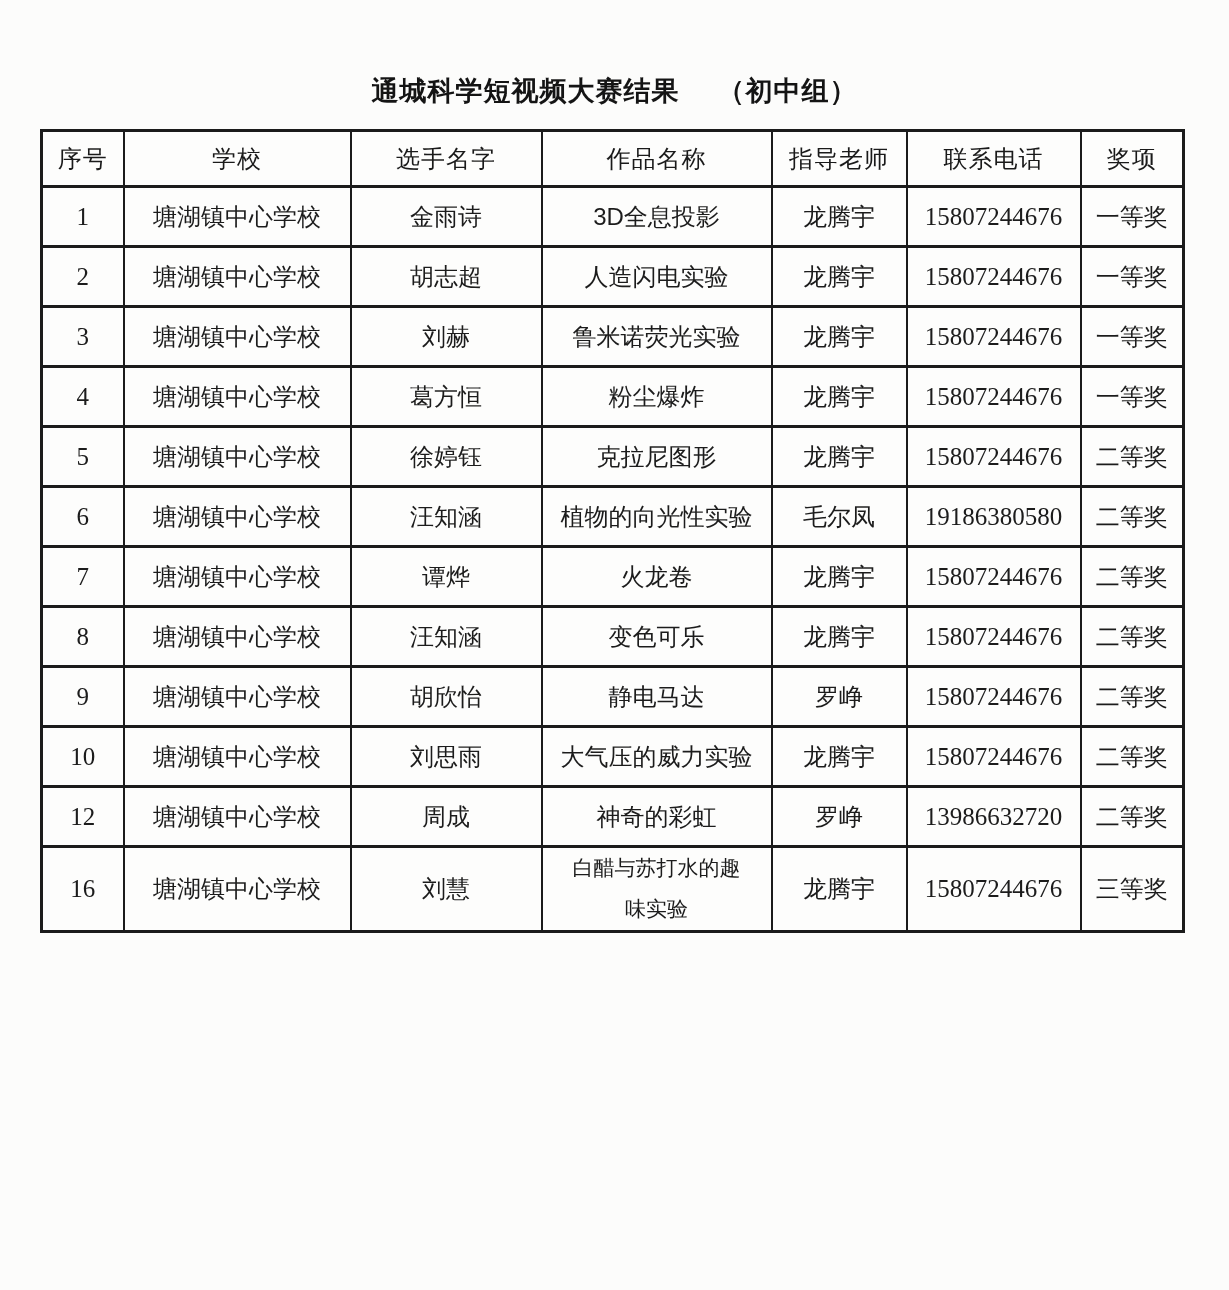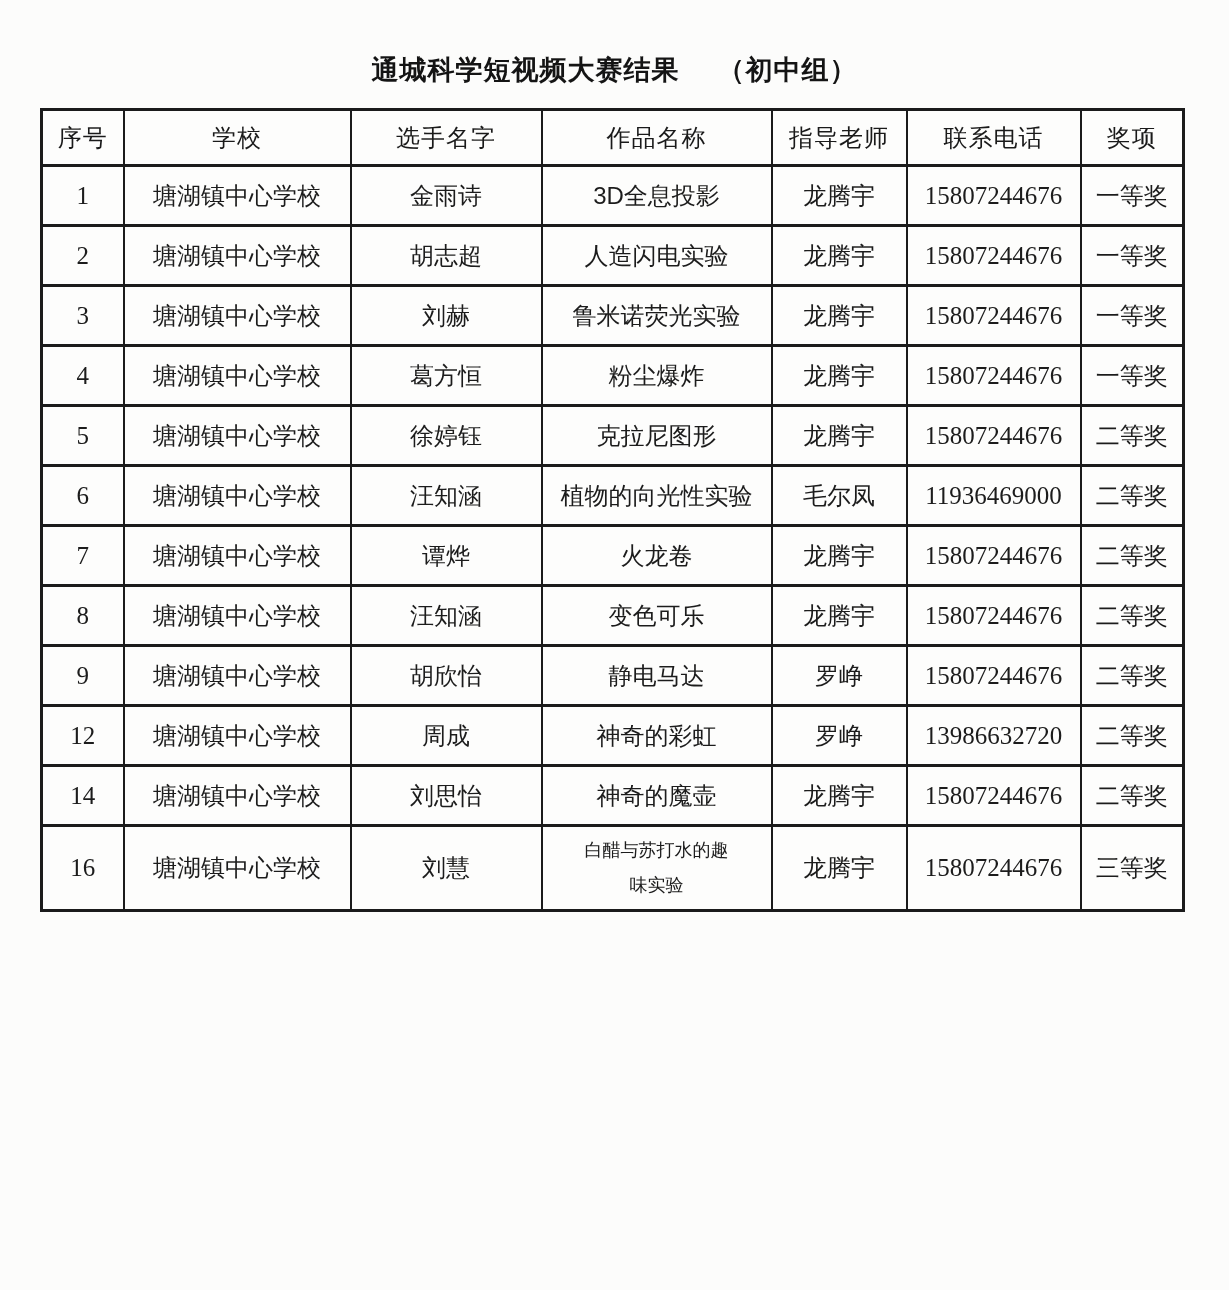--- a/index.html
+++ b/index.html
@@ -15,21 +15,21 @@
     color: #161616;
   }
   .page {
     width: 1229px;
     height: 1290px;
     background: #fcfcfb;
     box-sizing: border-box;
   }
   .doc-title {
     margin: 0;
-    padding-top: 52px;
+    padding-top: 73px;
     text-align: center;
     font-size: 27px;
     font-weight: 700;
     color: #141414;
     letter-spacing: 1px;
     height: 36px;
     line-height: 36px;
   }
   .title-gap {
     display: inline-block;
@@ -68,21 +68,21 @@
     font-size: 24px;
     font-weight: 400;
     color: #1c1c1c;
   }
   td.num {
     font-family: "Liberation Serif", "DejaVu Serif", serif;
     font-size: 25px;
     letter-spacing: 0px;
   }
   td.work-small {
-    font-size: 18px;
+    font-size: 21px;
     line-height: 1.95;
     white-space: pre-line;
   }
 </style>
 </head>
 <body>
 
 <div class="page">
 
   <div class="doc-title">
@@ -155,21 +155,21 @@
           <td>龙腾宇</td>
           <td class="num">15807244676</td>
           <td>二等奖</td>
         </tr>
         <tr>
           <td class="num">6</td>
           <td>塘湖镇中心学校</td>
           <td>汪知涵</td>
           <td>植物的向光性实验</td>
           <td>毛尔凤</td>
-          <td class="num">11936469000</td>
+          <td class="num">19186380580</td>
           <td>二等奖</td>
         </tr>
         <tr>
           <td class="num">7</td>
           <td>塘湖镇中心学校</td>
           <td>谭烨</td>
           <td>火龙卷</td>
           <td>龙腾宇</td>
           <td class="num">15807244676</td>
           <td>二等奖</td>
@@ -182,41 +182,41 @@
           <td>龙腾宇</td>
           <td class="num">15807244676</td>
           <td>二等奖</td>
         </tr>
         <tr>
           <td class="num">9</td>
           <td>塘湖镇中心学校</td>
           <td>胡欣怡</td>
           <td>静电马达</td>
           <td>罗峥</td>
+          <td class="num">15807244676</td>
+          <td>二等奖</td>
+        </tr>
+        <tr>
+          <td class="num">10</td>
+          <td>塘湖镇中心学校</td>
+          <td>刘思雨</td>
+          <td>大气压的威力实验</td>
+          <td>龙腾宇</td>
           <td class="num">15807244676</td>
           <td>二等奖</td>
         </tr>
         <tr>
           <td class="num">12</td>
           <td>塘湖镇中心学校</td>
           <td>周成</td>
           <td>神奇的彩虹</td>
           <td>罗峥</td>
           <td class="num">13986632720</td>
           <td>二等奖</td>
         </tr>
-        <tr>
-          <td class="num">14</td>
-          <td>塘湖镇中心学校</td>
-          <td>刘思怡</td>
-          <td>神奇的魔壶</td>
-          <td>龙腾宇</td>
-          <td class="num">15807244676</td>
-          <td>二等奖</td>
-        </tr>
         <tr class="tall">
           <td class="num">16</td>
           <td>塘湖镇中心学校</td>
           <td>刘慧</td>
           <td class="work-small">白醋与苏打水的趣
 味实验</td>
           <td>龙腾宇</td>
           <td class="num">15807244676</td>
           <td>三等奖</td>
         </tr>

